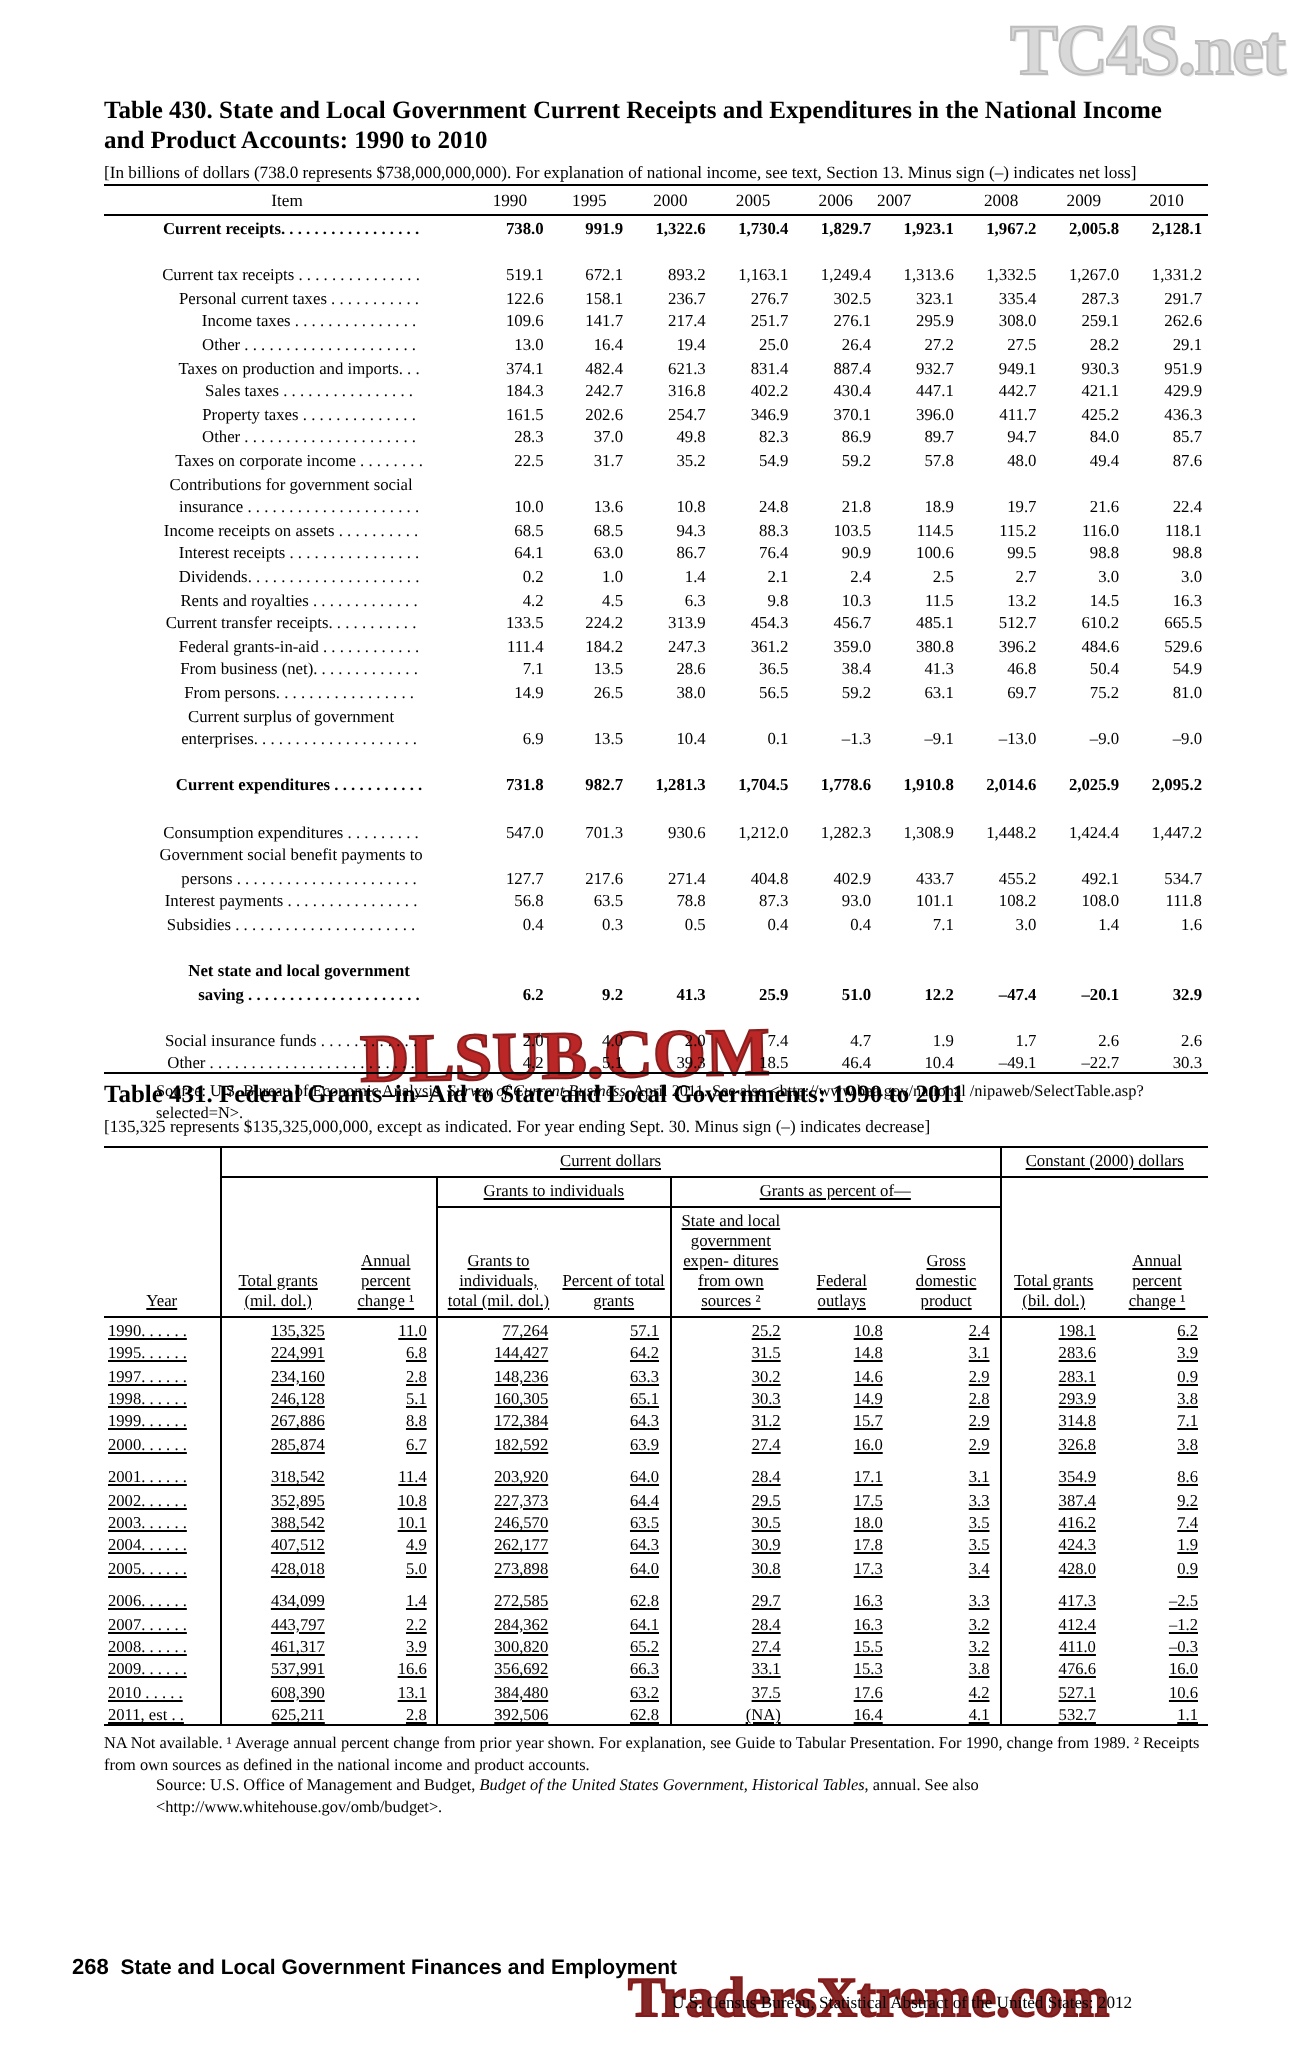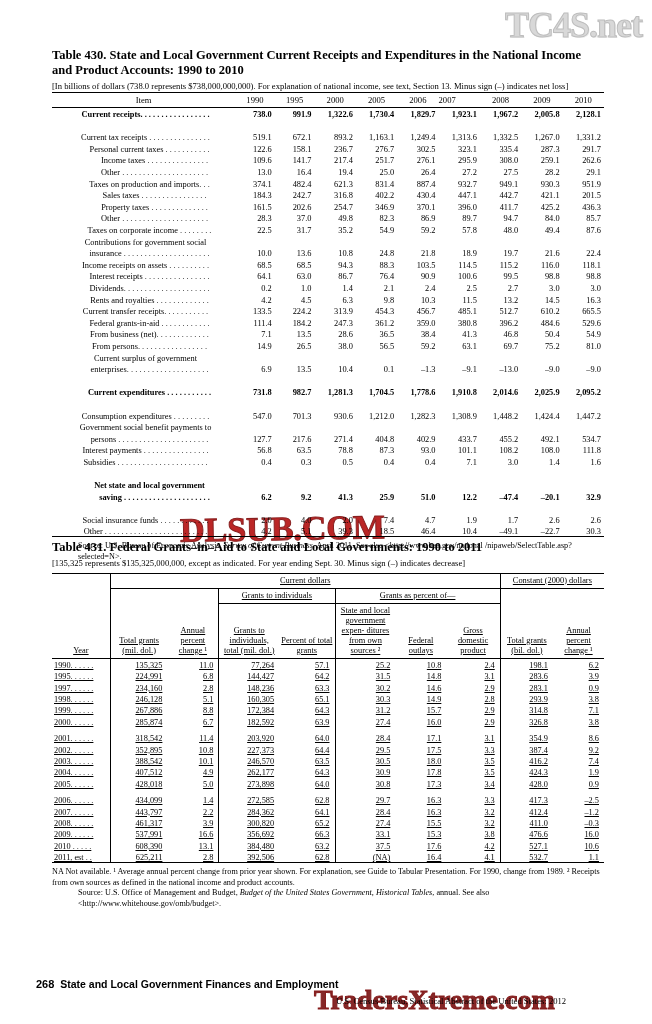--- a/index.html
+++ b/index.html
@@ -191,21 +191,21 @@
           <tr>
             <td class="lbl ind2">Sales taxes . . . . . . . . . . . . . . . .</td>
             <td class="num">184.3</td>
             <td class="num">242.7</td>
             <td class="num">316.8</td>
             <td class="num">402.2</td>
             <td class="num">430.4</td>
             <td class="num">447.1</td>
             <td class="num">442.7</td>
             <td class="num">421.1</td>
-            <td class="num">201.5</td>
+            <td class="num">429.9</td>
           </tr>
           <tr>
             <td class="lbl ind2">Property taxes . . . . . . . . . . . . . .</td>
             <td class="num">161.5</td>
             <td class="num">202.6</td>
             <td class="num">254.7</td>
             <td class="num">346.9</td>
             <td class="num">370.1</td>
             <td class="num">396.0</td>
             <td class="num">411.7</td>

